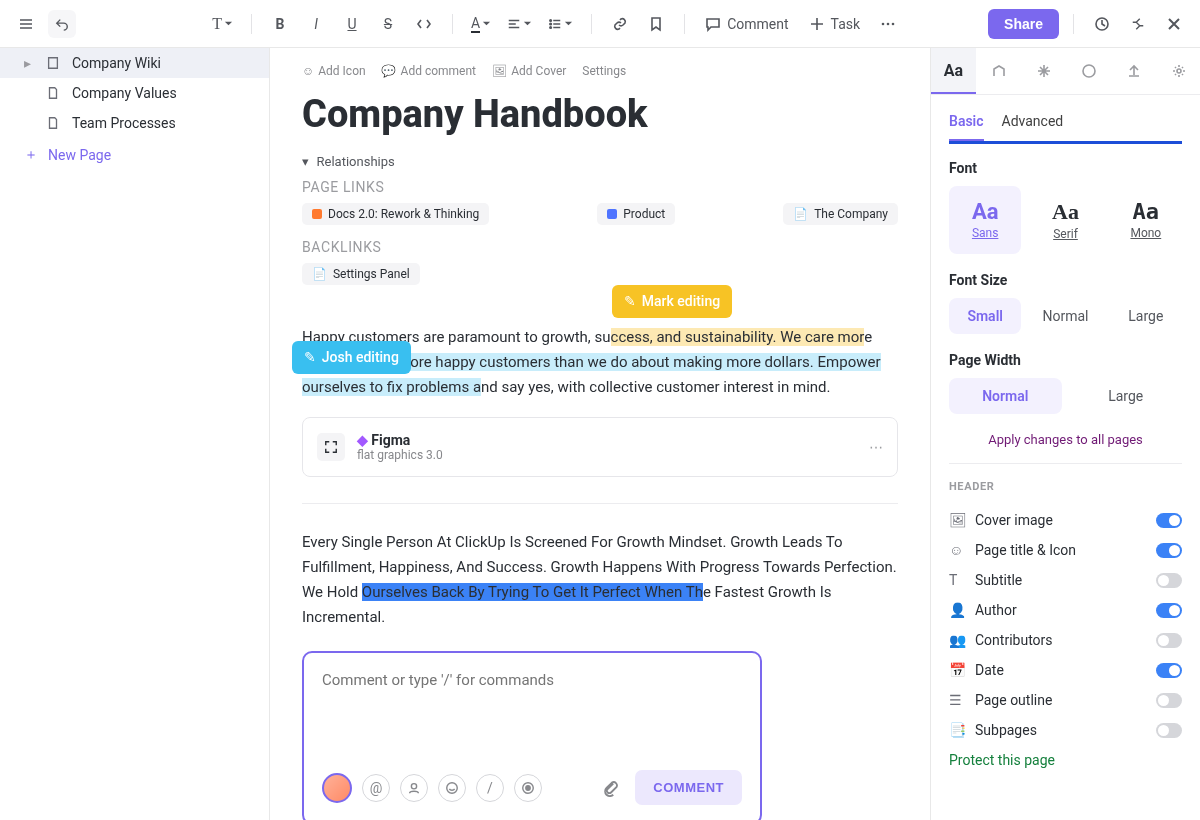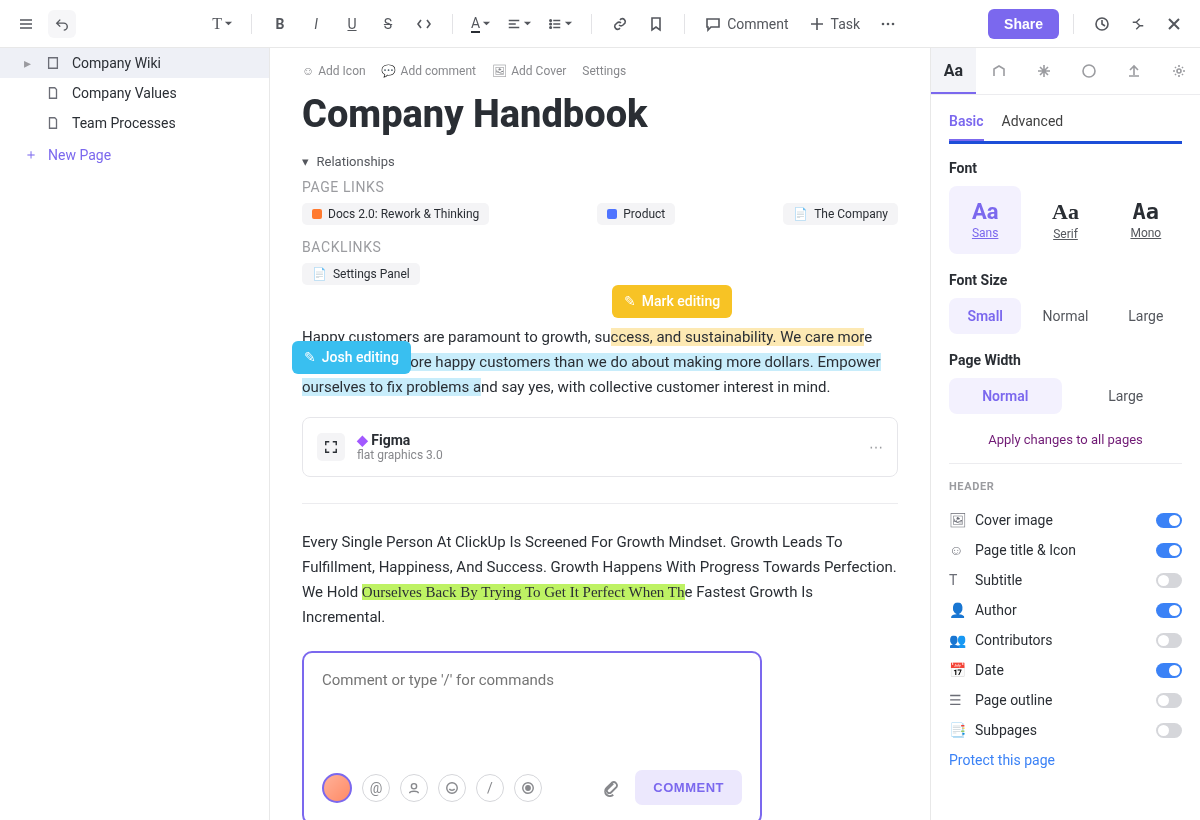--- a/index.html
+++ b/index.html
@@ -29,21 +29,21 @@
 .section-label{font-size:14px;font-weight:400;letter-spacing:0.6px;color:#9b9ca0;margin-bottom:8px;text-transform:uppercase;}
 .chip-row{display:flex;gap:8px;margin-bottom:14px;flex-wrap:wrap;justify-content:space-between;}
 .chip{display:inline-flex;align-items:center;gap:6px;background:#f4f4f6;border-radius:5px;padding:4px 10px;font-size:12px;color:#2a2e34;}
 .chip .dot{width:10px;height:10px;border-radius:2px;}
 .para{font-size:15px;line-height:1.65;color:#2a2e34;margin-bottom:16px;position:relative;}
 .badge-edit{position:absolute;display:inline-flex;align-items:center;gap:6px;padding:5px 12px;border-radius:6px;font-size:14px;font-weight:500;color:#fff;}
 .badge-mark{background:#f7c325;top:-40px;left:310px;}
 .badge-josh{background:#39bff0;top:16px;left:-10px;}
 .hl-yellow{background:#fde9b3;}
 .hl-blue{background:#c8edfb;}
-.hl-pink{background:#bef264;font-family:Liberation Serif, serif;}
+.hl-pink{background:#3b82f6;}
 .embed{border:1px solid #e6e6ea;border-radius:8px;padding:14px;display:flex;align-items:center;gap:12px;margin:18px 0;}
 .embed-icon{width:28px;height:28px;background:#f4f4f6;border-radius:5px;display:flex;align-items:center;justify-content:center;}
 .embed-title{font-weight:700;font-size:14px;}
 .embed-sub{font-size:12px;color:#87888c;}
 .embed-more{margin-left:auto;color:#9b9ca0;cursor:pointer;}
 .hr{border:none;border-top:1px solid #ececef;margin:26px 0;}
 .h2{font-size:24px;font-weight:800;margin-bottom:14px;}
 .comment-box{border:2px solid #7b68ee;border-radius:10px;padding:18px;width:460px;margin-top:22px;}
 .comment-input{border:none;outline:none;width:100%;font-size:15px;color:#9b9ca0;min-height:80px;font-family:inherit;resize:none;}
 .comment-tools{display:flex;align-items:center;gap:10px;margin-top:16px;}
@@ -73,21 +73,21 @@
 .seg-opt.active{background:#f3f1fe;color:#7b68ee;font-weight:600;}
 .apply-link{text-align:center;font-size:13px;color:#701a75;cursor:pointer;margin-bottom:16px;}
 .hr2{border:none;border-top:1px solid #ececef;margin:4px 0 16px;}
 .hlabel{font-size:11px;font-weight:700;letter-spacing:0.6px;color:#9b9ca0;margin-bottom:12px;}
 .toggle-row{display:flex;align-items:center;gap:10px;padding:7px 0;font-size:14px;color:#2a2e34;}
 .toggle-row .ticon{width:16px;color:#6b6d76;}
 .toggle{margin-left:auto;width:26px;height:15px;border-radius:10px;background:#d5d6da;position:relative;cursor:pointer;}
 .toggle.on{background:#3b82f6;}
 .toggle::after{content:"";position:absolute;width:11px;height:11px;background:#fff;border-radius:50%;top:2px;left:2px;}
 .toggle.on::after{left:13px;}
-.faded{color:#3b82f6;}
+.faded{color:#15803d;}
 svg{display:block;}
 </style>
 </head>
 <body>
 
 <div class="app">
 
   <div class="topbar">
     <div class="icon-btn">
         <svg width="16" height="16" viewBox="0 0 16 16" fill="none" stroke="currentColor" stroke-width="1.6">

